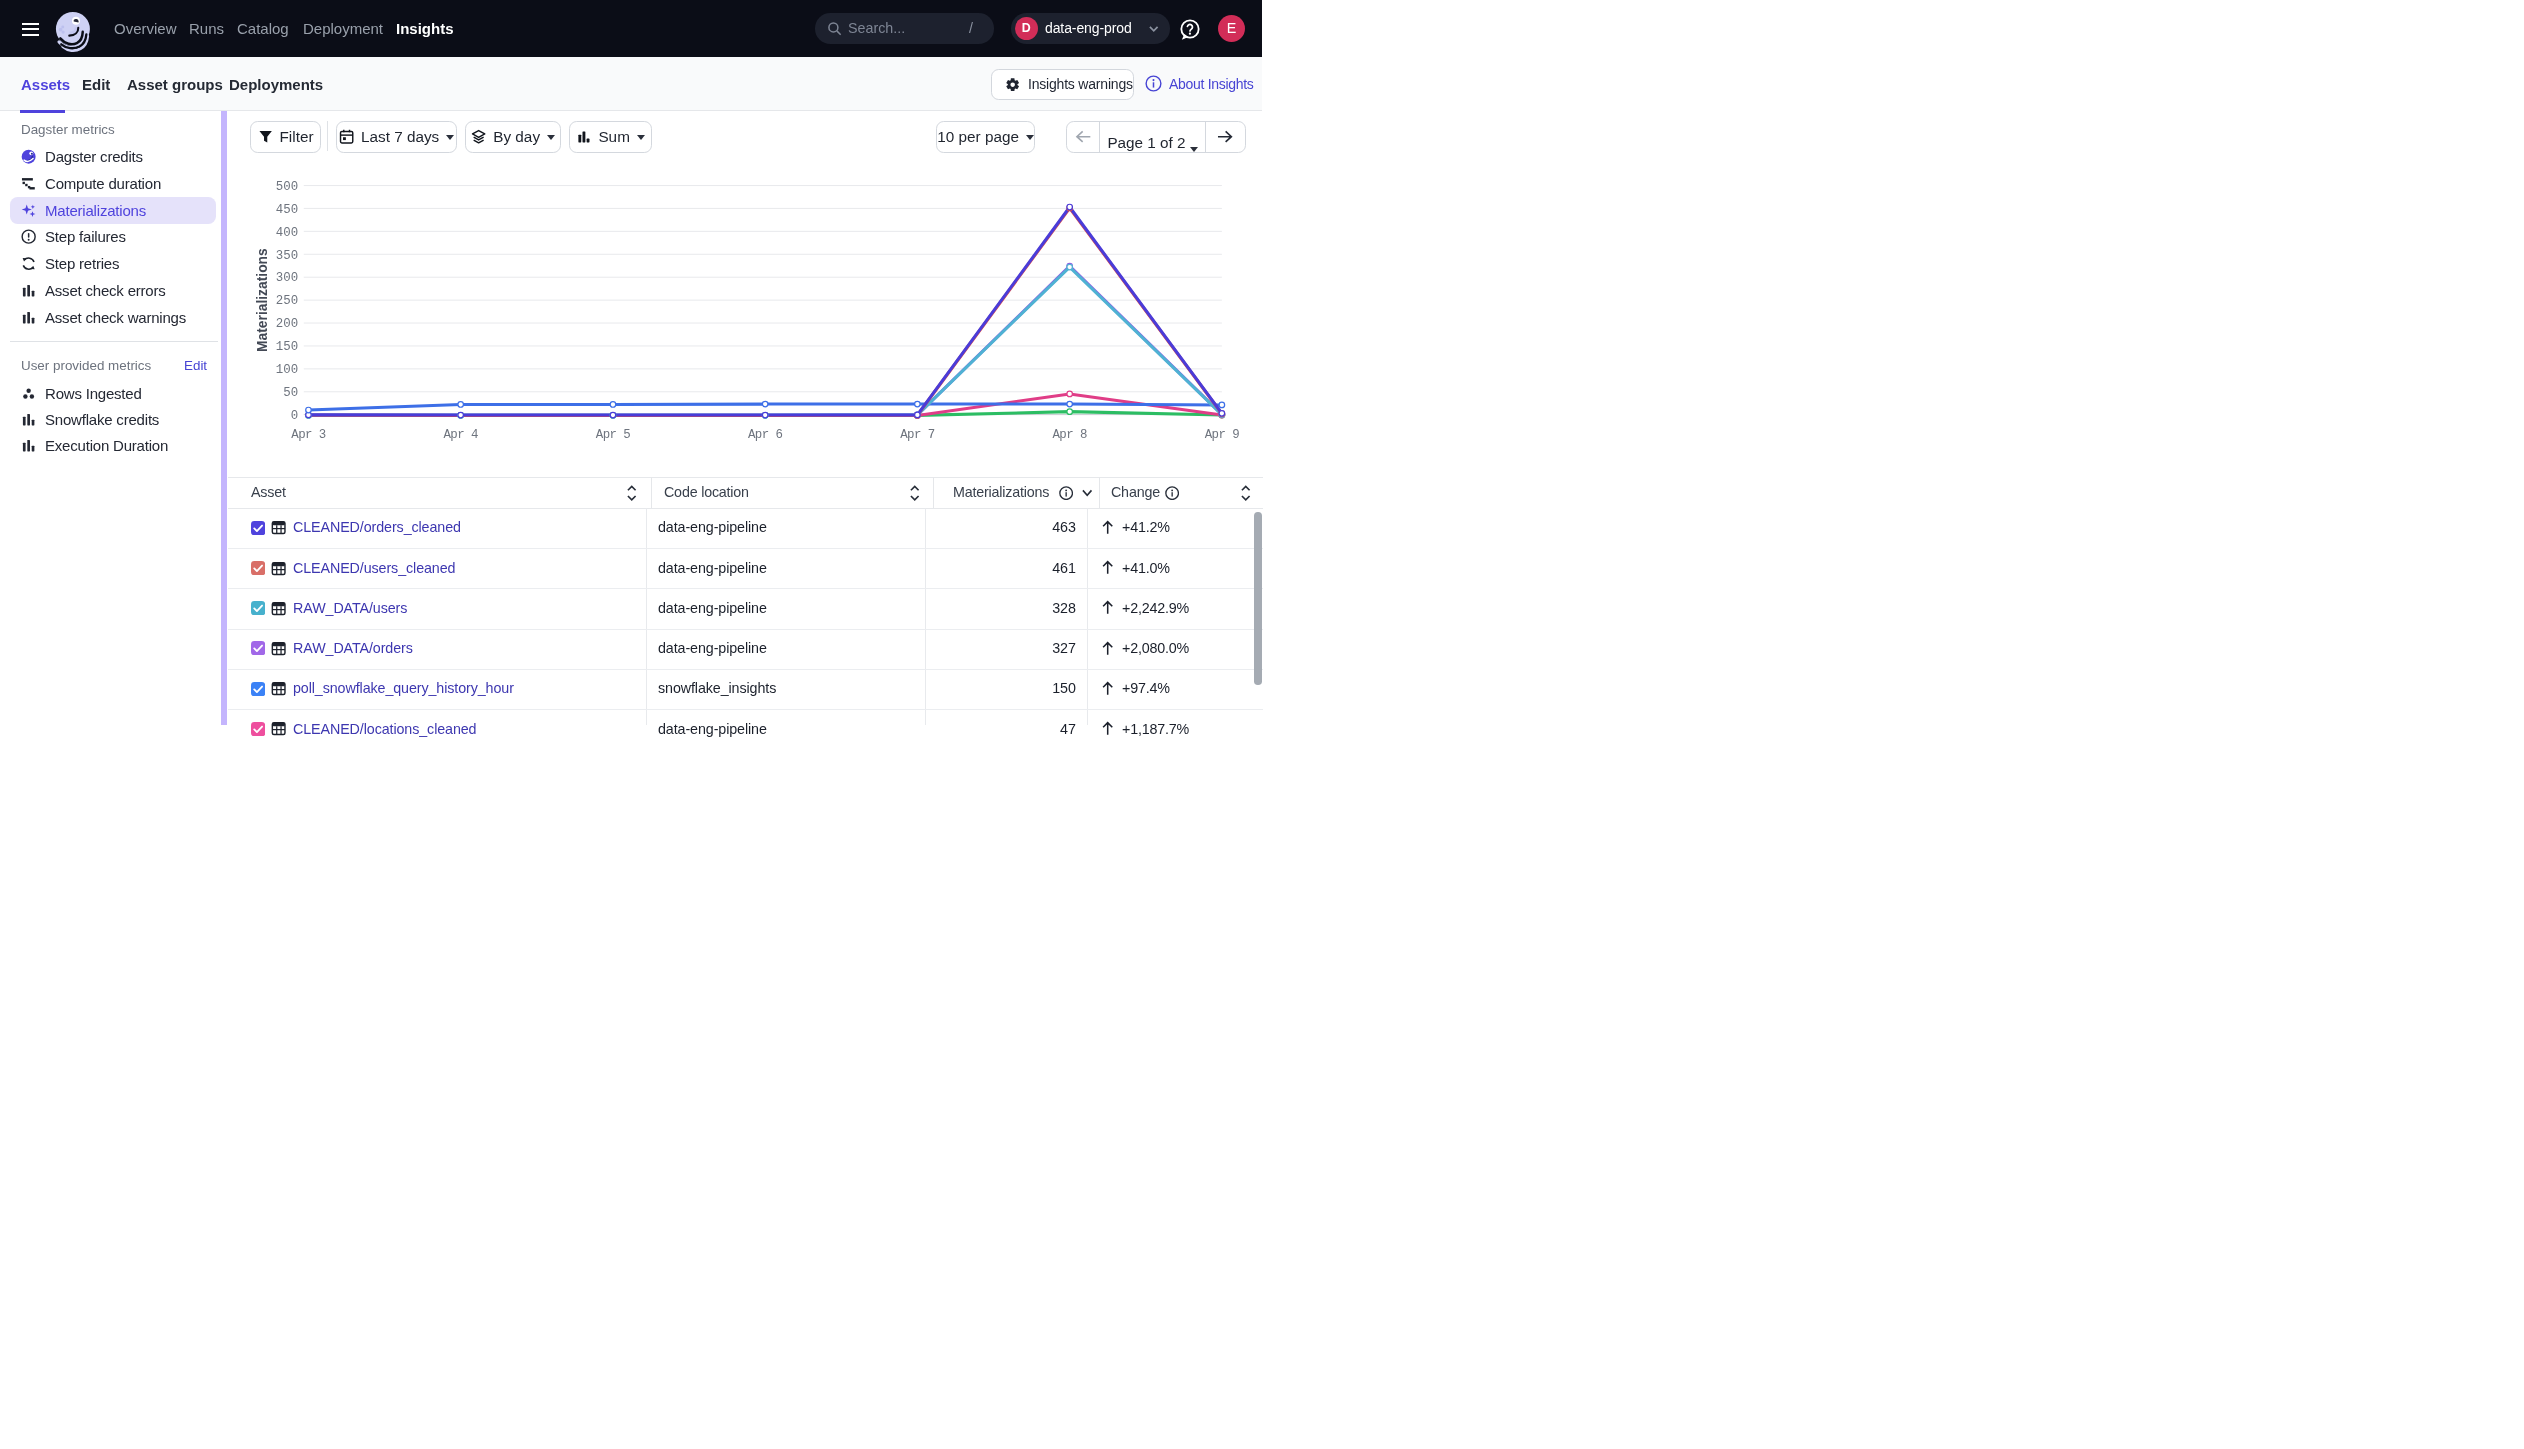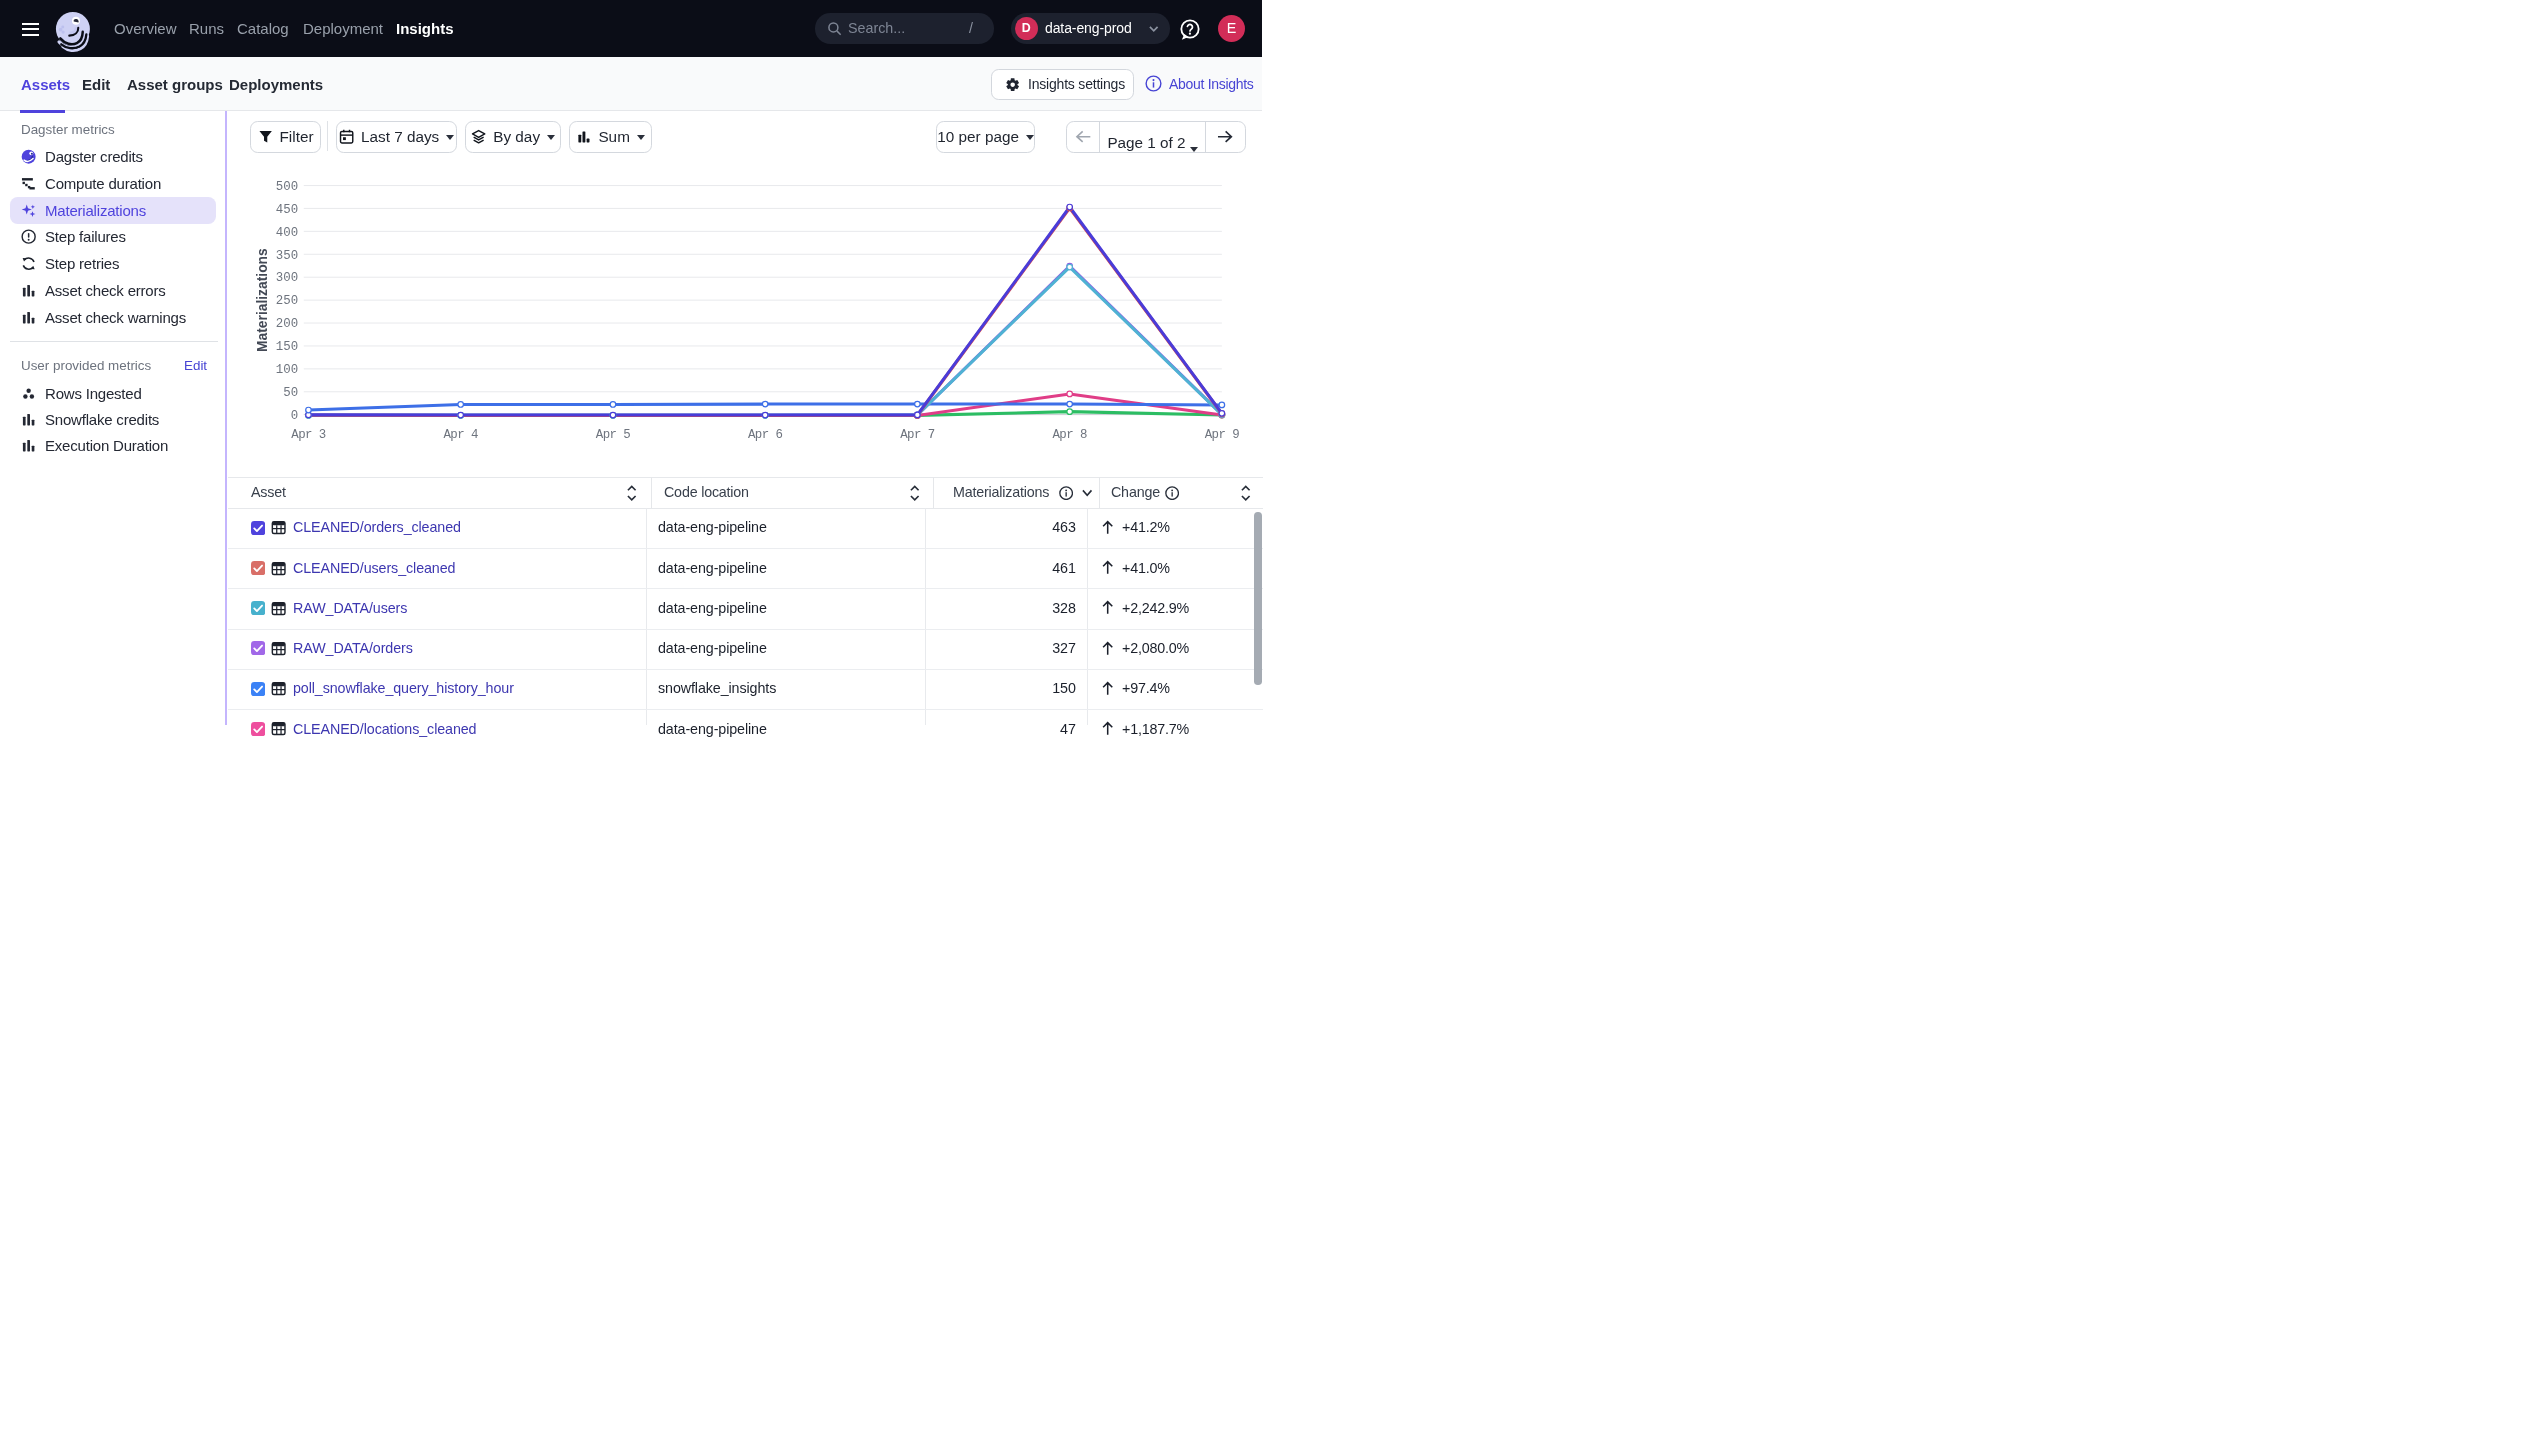--- a/index.html
+++ b/index.html
@@ -16,21 +16,21 @@
 #davatar { position:absolute; left:3.8px; top:3.8px; width:23px; height:23px; border-radius:50%; background:#d22d58; color:#fff; font-size:12.4px; font-weight:700; text-align:center; line-height:23px; }
 #eavatar { position:absolute; left:1218px; top:15.3px; width:27px; height:27px; border-radius:50%; background:#d22d58; color:#fff; font-size:14.3px; font-weight:500; text-align:center; line-height:27px; }
 
 #tabrow { position:absolute; left:0; top:57px; width:1262px; height:54px; background:#f9fafb; border-bottom:1px solid #e5e7ea; z-index:3; }
 .tab { position:absolute; top:0; height:54px; line-height:55px; font-size:15px; font-weight:700; color:#252a34; white-space:nowrap; }
 .tab.sel { color:#4f43dd; }
 #tabunderline { position:absolute; left:20px; top:53px; width:45px; height:2.9px; background:#4f43dd; }
 #insbtn { position:absolute; left:991px; top:11.5px; width:143px; height:31px; border:1px solid #d3d7dd; border-radius:7.7px; background:#fff; font-size:14px; letter-spacing:-0.2px; color:#1f2430; line-height:29px; white-space:nowrap; }
 #aboutins { position:absolute; left:1145px; top:11.5px; height:31px; line-height:31px; font-size:14px; letter-spacing:-0.3px; color:#4744d4; white-space:nowrap; }
 
-#sidebar { position:absolute; left:0; top:111px; width:227px; height:614px; background:#fff; border-right:2px solid #c4b5fd; }
+#sidebar { position:absolute; left:0; top:111px; width:227px; height:614px; background:#fff; border-right:6px solid #c4b5fd; }
 .sideheading { position:absolute; left:21px; font-size:13.4px; color:#6d737e; }
 .sideitem { position:absolute; left:0; width:227px; height:27px; }
 .sideitem .ic { position:absolute; left:21px; top:5.7px; width:15.3px; height:15.3px; }
 .sideitem .lbl { position:absolute; left:45px; top:0; height:27px; line-height:27px; font-size:15px; letter-spacing:-0.2px; color:#242833; }
 #selpill { position:absolute; left:9.6px; width:206px; height:27px; border-radius:7.7px; background:#e5e2fa; }
 .sideitem.sel .lbl { color:#4f43dd; }
 #sidediv { position:absolute; left:9.6px; width:208px; height:1px; background:#dfe2e6; }
 #editlink { position:absolute; left:184px; font-size:13.4px; color:#4744d4; }
 
 .btn { position:absolute; top:121px; height:32px; border:1px solid #d4d8de; border-radius:7.7px; background:#fff;
@@ -100,21 +100,21 @@
 <div id="tabrow">
   <div class="tab sel" style="left:21px">Assets</div>
   <div class="tab" style="left:82px">Edit</div>
   <div class="tab" style="left:127px">Asset groups</div>
   <div class="tab" style="left:229px">Deployments</div>
   <div id="tabunderline"></div>
   <div id="insbtn">
     <svg class="abs" style="left:13.4px;top:7.7px" width="15.3" height="15.3" viewBox="0 0 24 24">
       <path fill="#1f2430" d="M9.25 22l-.4-3.2q-.325-.125-.612-.3t-.563-.375L4.7 19.375l-2.75-4.75 2.575-1.95Q4.5 12.5 4.5 12.337v-.675q0-.162.025-.337L1.95 9.375l2.75-4.75 2.975 1.25q.275-.2.575-.375t.6-.3l.4-3.2h5.5l.4 3.2q.325.125.613.3t.562.375l2.975-1.25 2.75 4.75-2.575 1.95q.025.175.025.338v.674q0 .163-.05.338l2.575 1.95-2.75 4.75-2.95-1.25q-.275.2-.575.375t-.6.3l-.4 3.2Zm2.8-6.5q1.45 0 2.475-1.025T15.55 12q0-1.45-1.025-2.475T12.05 8.5q-1.475 0-2.488 1.025T8.55 12q0 1.45 1.013 2.475T12.05 15.5Z"></path>
     </svg>
-    <div class="abs" style="left:36px;top:0">Insights settings</div>
+    <div class="abs" style="left:36px;top:0">Insights warnings</div>
   </div>
   <div id="aboutins">
     <svg class="abs" style="left:0;top:6.7px" width="17" height="17" viewBox="0 0 18 18">
       <circle cx="9" cy="9" r="7.8" fill="none" stroke="#4744d4" stroke-width="1.5"></circle>
       <circle cx="9" cy="5.4" r="1.1" fill="#4744d4"></circle>
       <rect x="8.2" y="7.7" width="1.6" height="5.6" fill="#4744d4"></rect>
     </svg>
     <div class="abs" style="left:24px;top:0">About Insights</div>
   </div>
 </div>

